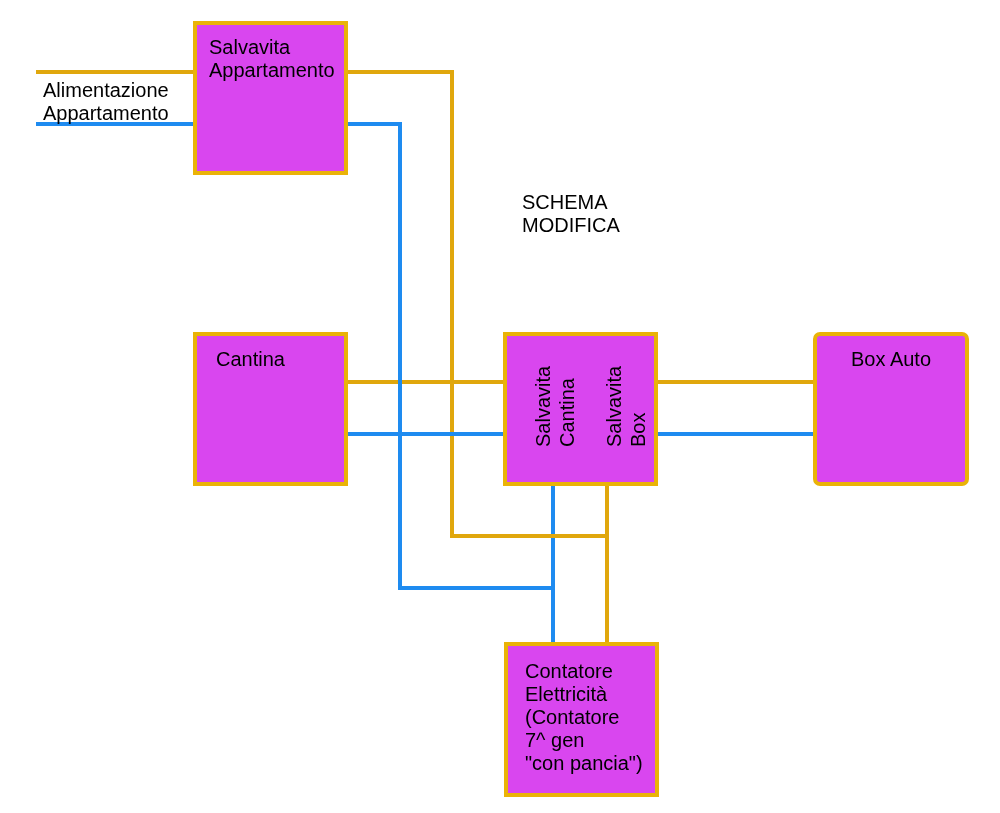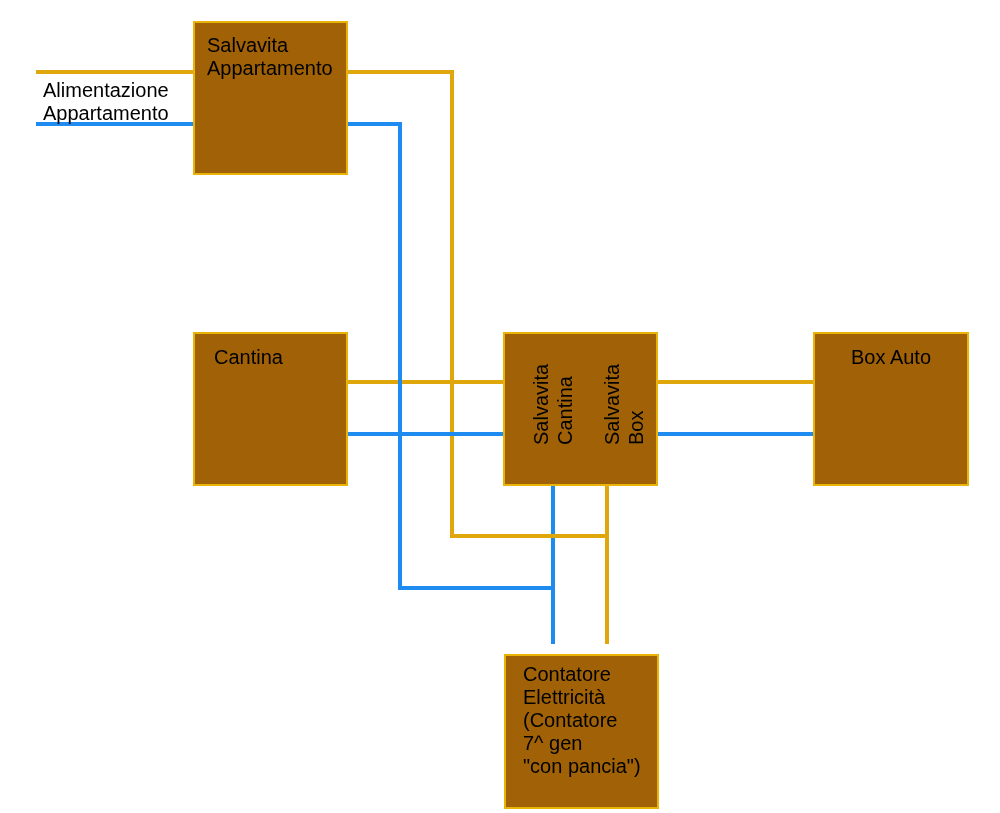--- a/index.html
+++ b/index.html
@@ -9,29 +9,29 @@
     background:#ffffff;
     font-family:"Liberation Sans",sans-serif;
     font-size:20px;
     line-height:23px;
     color:#000;
     overflow:hidden;
   }
   .box{
     position:absolute;
     box-sizing:border-box;
-    background:#a16207;
-    border:2px solid #eab308;
+    background:#d946ef;
+    border:4px solid #eab308;
     z-index:5;
   }
   .box .lbl{display:block;white-space:nowrap;}
   .pad-sa{padding:11px 12px;}
   .pad-cantina{padding:12px 19px;}
   .pad-boxauto{padding:12px 0;text-align:center;}
-  .pad-contatore{padding:7px 17px;margin-top:12px;}
+  .pad-contatore{padding:14px 17px;}
   .vlabel{
     position:absolute;
     width:84px;height:48px;
     line-height:24px;
     text-align:left;
     white-space:nowrap;
     transform:rotate(-90deg);
   }
   .note{position:absolute;z-index:6;white-space:nowrap;}
   .wire{position:absolute;}
@@ -56,20 +56,24 @@
       <div class="wire" style="left: 550.75px; top: 483.75px; width: 4.5px; height: 160.5px; background: rgb(30, 139, 240); z-index: 1;"></div>
       <div class="wire" style="left: 345.75px; top: 431.75px; width: 159.5px; height: 4.5px; background: rgb(30, 139, 240); z-index: 2;"></div>
       <div class="wire" style="left: 655.75px; top: 431.75px; width: 159.5px; height: 4.5px; background: rgb(30, 139, 240); z-index: 2;"></div>
     </div>
 
   <div class="note" style="left:43px;top:79px;">
     <span class="lbl" style="display:block">Alimentazione</span>
     <span class="lbl" style="display:block">Appartamento</span>
   </div>
 
+  <div class="note" style="left:522px;top:191px;">
+    <span class="lbl" style="display:block">SCHEMA</span>
+    <span class="lbl" style="display:block">MODIFICA</span>
+  </div>
 
   <div class="box pad-sa" style="left:193px;top:21px;width:155px;height:154px;">
     <span class="lbl">Salvavita</span>
     <span class="lbl">Appartamento</span>
   </div>
 
   <div class="box pad-cantina" style="left:193px;top:332px;width:155px;height:154px;">
     <span class="lbl">Cantina</span>
   </div>
 
@@ -77,21 +81,21 @@
     <div class="vlabel" style="left:6px;top:45px;">
       <span class="lbl" style="display:block">Salvavita</span>
       <span class="lbl" style="display:block">Cantina</span>
     </div>
     <div class="vlabel" style="left:77px;top:45px;">
       <span class="lbl" style="display:block">Salvavita</span>
       <span class="lbl" style="display:block">Box</span>
     </div>
   </div>
 
-  <div class="box pad-boxauto" style="left:813px;top:332px;width:156px;height:154px;">
+  <div class="box pad-boxauto" style="left:813px;top:332px;width:156px;height:154px;border-radius:7px;">
     <span class="lbl">Box Auto</span>
   </div>
 
   <div class="box pad-contatore" style="left:504px;top:642px;width:155px;height:155px;">
     <span class="lbl">Contatore</span>
     <span class="lbl">Elettricità</span>
     <span class="lbl">(Contatore</span>
     <span class="lbl">7^ gen</span>
     <span class="lbl">"con pancia")</span>
   </div>

